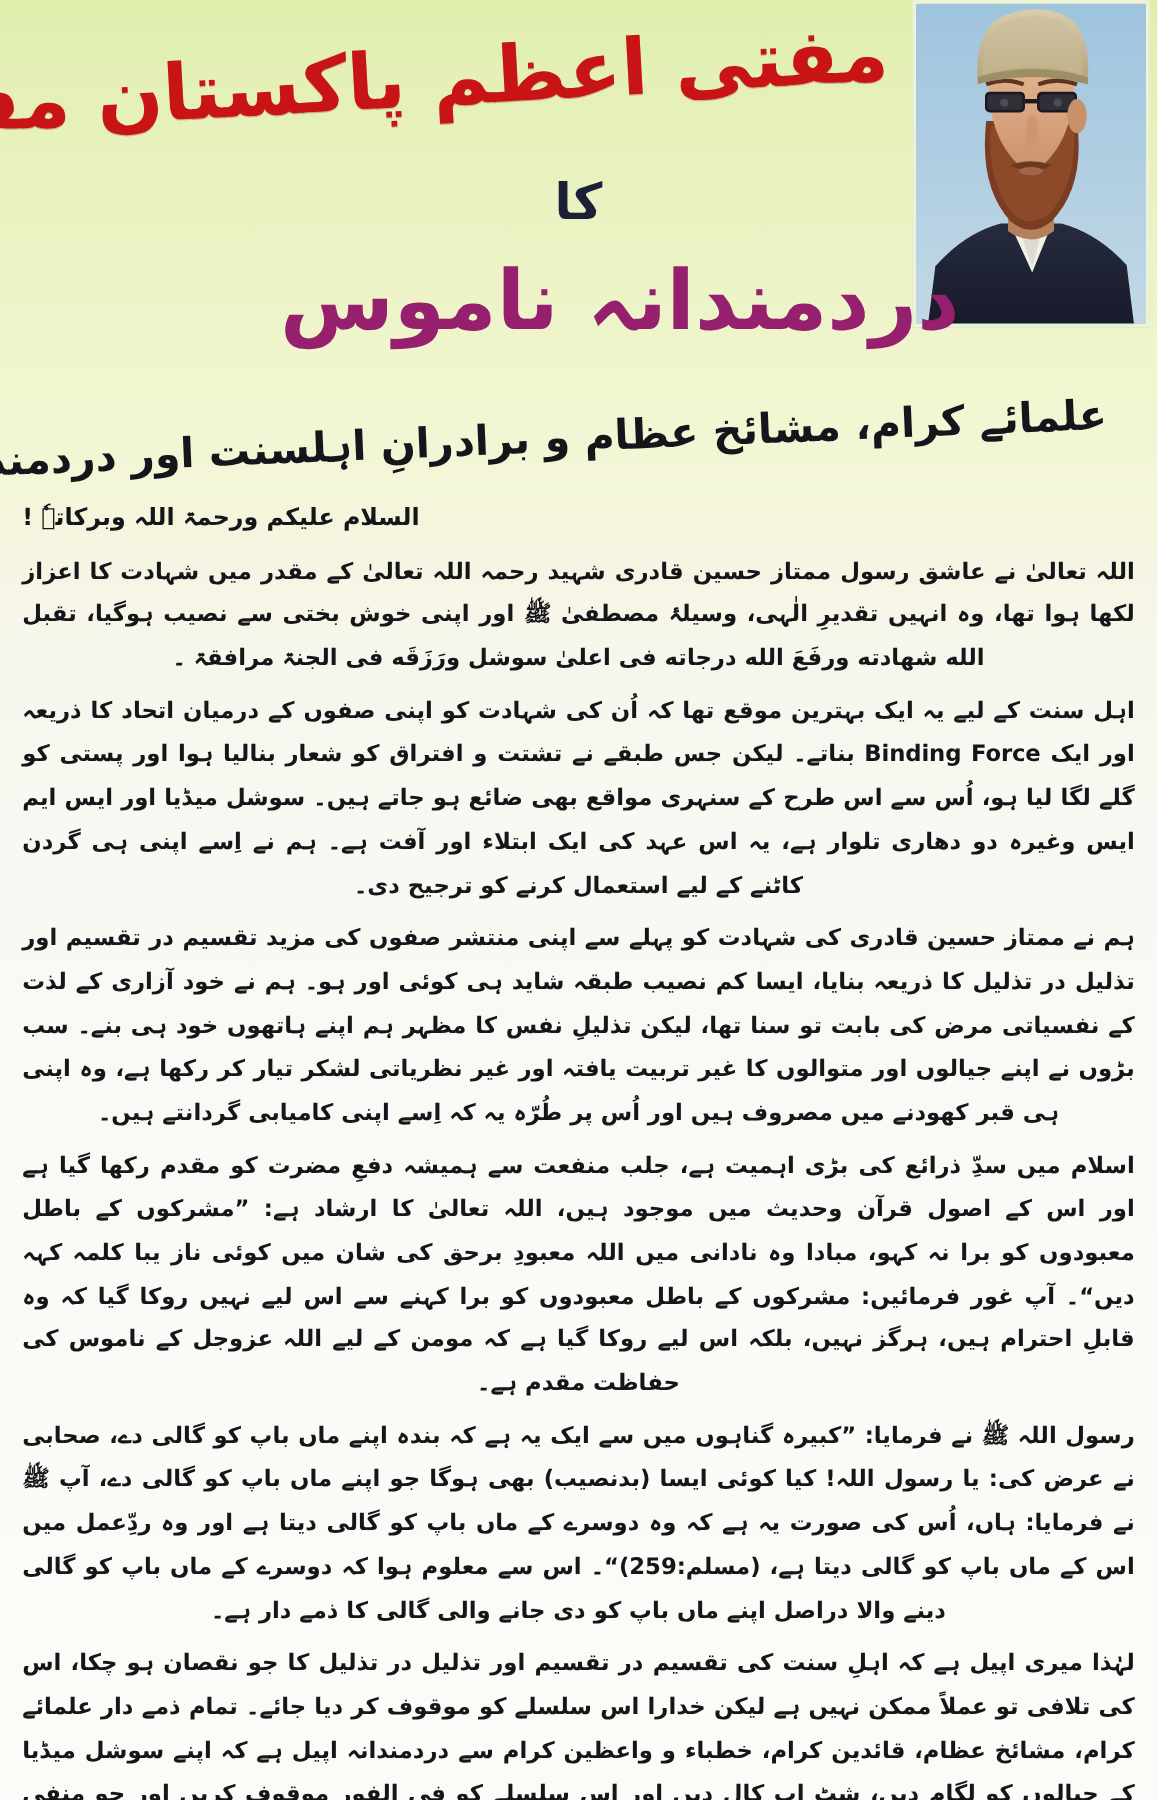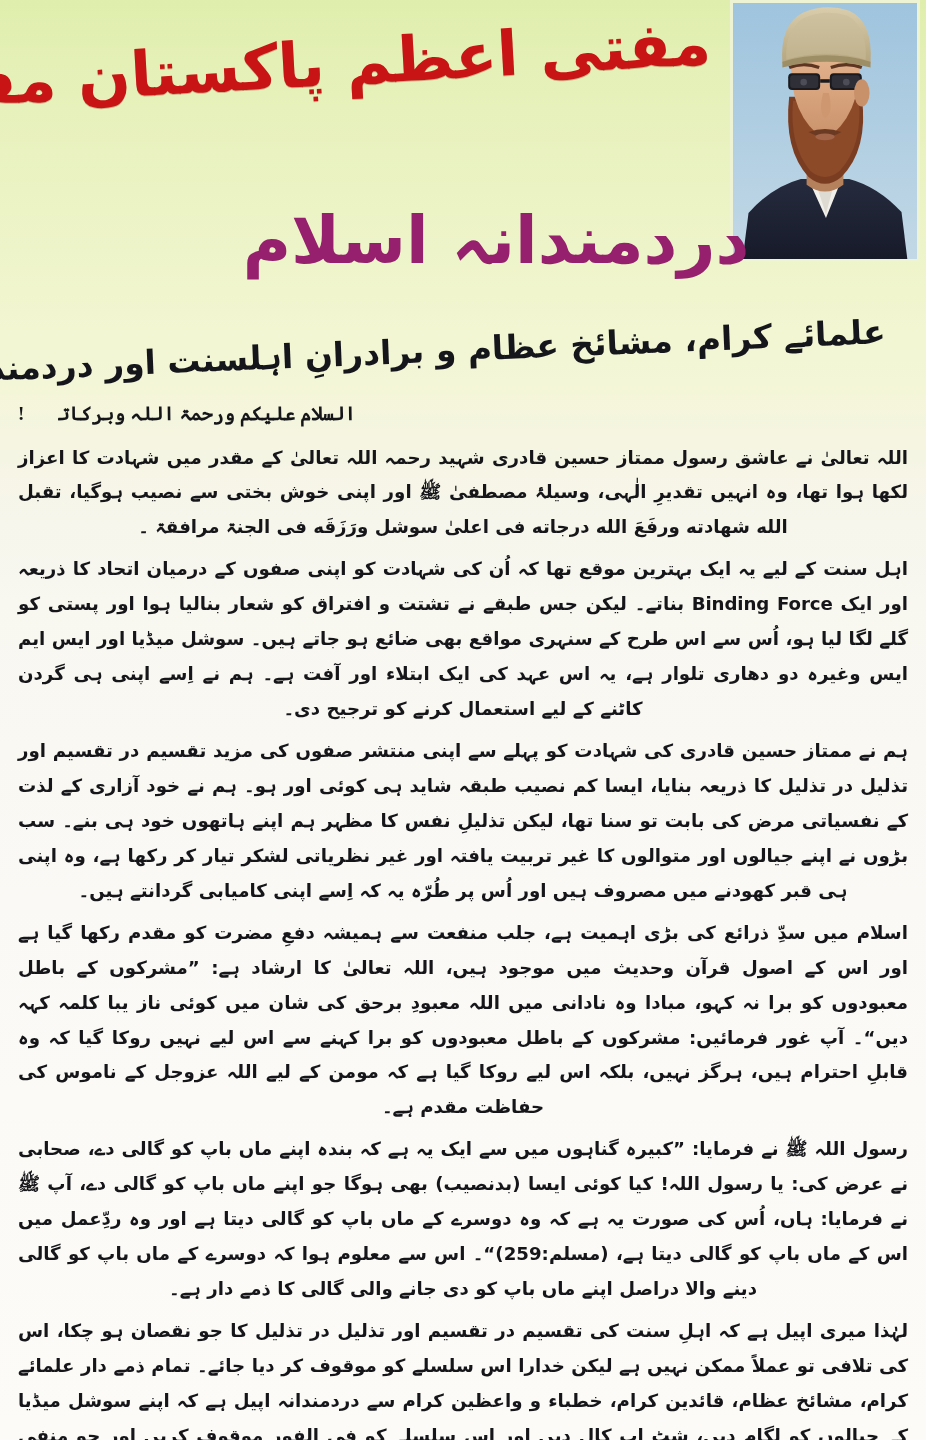--- a/index.html
+++ b/index.html
@@ -116,21 +116,20 @@
     text-align: justify;
     color: #16161a;
   }
   .greeting {
     text-align: left;
     font-size: 19px;
     font-weight: bold;
     margin: 0 0 12px 0;
     line-height: 1.5;
     direction: rtl;
-    font-family: Liberation Serif, serif;
   }
   .para {
     font-size: 18.2px;
     line-height: 1.92;
     margin: 0 0 7px 0;
     text-align: justify;
     text-align-last: center;
     direction: rtl;
     font-weight: bold;
     letter-spacing: -0.1px;
@@ -194,21 +193,22 @@
 
       <ellipse cx="133" cy="92" rx="8" ry="14" fill="#c9916a"></ellipse>
 
       <path d="M51 62 Q48 22 72 10 Q96 0 120 8 Q145 19 142 62 Q96 48 51 62 Z" fill="url(#capg)"></path>
       <path d="M55 58 Q53 26 74 15 Q96 6 118 13 Q139 24 137 58 Q96 46 55 58 Z" fill="#c8bb99" opacity="0.55"></path>
       <path d="M51 60 Q96 47 142 60 L142 66 Q96 54 51 66 Z" fill="#9d8e66"></path>
     </svg>
   </div>
 
   <div class="title-main">مفتی اعظم پاکستان مفتی منیب الرحمٰن</div>
-  <div class="title-sub">دردمندانہ اسلام</div>
+  <div class="title-ka">کا</div>
+  <div class="title-sub">دردمندانہ ناموس</div>
   <div class="title-addr">علمائے کرام، مشائخ عظام و برادرانِ اہلسنت اور دردمندانِ دین و مسلک!</div>
 
   <div class="body-area">
     <div class="greeting">السلام علیکم ورحمۃ اللہ وبرکاتہٗ !</div>
     <p class="para">اللہ تعالیٰ نے عاشق رسول ممتاز حسین قادری شہید رحمہ اللہ تعالیٰ کے مقدر میں شہادت کا اعزاز لکھا ہوا تھا، وہ انہیں تقدیرِ الٰہی، وسیلۂ مصطفیٰ ﷺ اور اپنی خوش بختی سے نصیب ہوگیا، تقبل الله شهادته ورفَعَ الله درجاته فی اعلیٰ سوشل ورَزَقَه فی الجنۃ مرافقۃ ۔</p>
     <p class="para">اہل سنت کے لیے یہ ایک بہترین موقع تھا کہ اُن کی شہادت کو اپنی صفوں کے درمیان اتحاد کا ذریعہ اور ایک Binding Force بناتے۔ لیکن جس طبقے نے تشتت و افتراق کو شعار بنالیا ہوا اور پستی کو گلے لگا لیا ہو، اُس سے اس طرح کے سنہری مواقع بھی ضائع ہو جاتے ہیں۔ سوشل میڈیا اور ایس ایم ایس وغیرہ دو دھاری تلوار ہے، یہ اس عہد کی ایک ابتلاء اور آفت ہے۔ ہم نے اِسے اپنی ہی گردن کاٹنے کے لیے استعمال کرنے کو ترجیح دی۔</p>
     <p class="para">ہم نے ممتاز حسین قادری کی شہادت کو پہلے سے اپنی منتشر صفوں کی مزید تقسیم در تقسیم اور تذلیل در تذلیل کا ذریعہ بنایا، ایسا کم نصیب طبقہ شاید ہی کوئی اور ہو۔ ہم نے خود آزاری کے لذت کے نفسیاتی مرض کی بابت تو سنا تھا، لیکن تذلیلِ نفس کا مظہر ہم اپنے ہاتھوں خود ہی بنے۔ سب بڑوں نے اپنے جیالوں اور متوالوں کا غیر تربیت یافتہ اور غیر نظریاتی لشکر تیار کر رکھا ہے، وہ اپنی ہی قبر کھودنے میں مصروف ہیں اور اُس پر طُرّہ یہ کہ اِسے اپنی کامیابی گردانتے ہیں۔</p>
     <p class="para">اسلام میں سدِّ ذرائع کی بڑی اہمیت ہے، جلب منفعت سے ہمیشہ دفعِ مضرت کو مقدم رکھا گیا ہے اور اس کے اصول قرآن وحدیث میں موجود ہیں، اللہ تعالیٰ کا ارشاد ہے: ”مشرکوں کے باطل معبودوں کو برا نہ کہو، مبادا وہ نادانی میں اللہ معبودِ برحق کی شان میں کوئی ناز یبا کلمہ کہہ دیں“۔ آپ غور فرمائیں: مشرکوں کے باطل معبودوں کو برا کہنے سے اس لیے نہیں روکا گیا کہ وہ قابلِ احترام ہیں، ہرگز نہیں، بلکہ اس لیے روکا گیا ہے کہ مومن کے لیے اللہ عزوجل کے ناموس کی حفاظت مقدم ہے۔</p>
     <p class="para">رسول اللہ ﷺ نے فرمایا: ”کبیرہ گناہوں میں سے ایک یہ ہے کہ بندہ اپنے ماں باپ کو گالی دے، صحابی نے عرض کی: یا رسول اللہ! کیا کوئی ایسا (بدنصیب) بھی ہوگا جو اپنے ماں باپ کو گالی دے، آپ ﷺ نے فرمایا: ہاں، اُس کی صورت یہ ہے کہ وہ دوسرے کے ماں باپ کو گالی دیتا ہے اور وہ ردِّعمل میں اس کے ماں باپ کو گالی دیتا ہے، (مسلم:259)“۔ اس سے معلوم ہوا کہ دوسرے کے ماں باپ کو گالی دینے والا دراصل اپنے ماں باپ کو دی جانے والی گالی کا ذمے دار ہے۔</p>
     <p class="para">لہٰذا میری اپیل ہے کہ اہلِ سنت کی تقسیم در تقسیم اور تذلیل در تذلیل کا جو نقصان ہو چکا، اس کی تلافی تو عملاً ممکن نہیں ہے لیکن خدارا اس سلسلے کو موقوف کر دیا جائے۔ تمام ذمے دار علمائے کرام، مشائخ عظام، قائدین کرام، خطباء و واعظین کرام سے دردمندانہ اپیل ہے کہ اپنے سوشل میڈیا کے جیالوں کو لگام دیں، شٹ اپ کال دیں اور اس سلسلے کو فی الفور موقوف کریں اور جو منفی مواد سوشل میڈیا پر پوسٹ کیا ہوا ہے، اُسے Delete کرادیں۔ اسلام میں تمسخر، تنابز بالالقاب، لُمَز و ھُمَز یعنی دوسروں کی عیب جوئی اور طعن و تشنیع، بدگمانی، غیبت، بہتان طرازی، اتہام والزام اور گالی گلوچ دینے بھی ممنوع ہے۔ کسی نے دوسرے کے موقف سے اختلاف کرنا ہو تو دلائل کی روشنی میں کرے، یہ اُس کا حق ہے اور اس کی کوئی ممانعت نہیں ہے۔</p>

